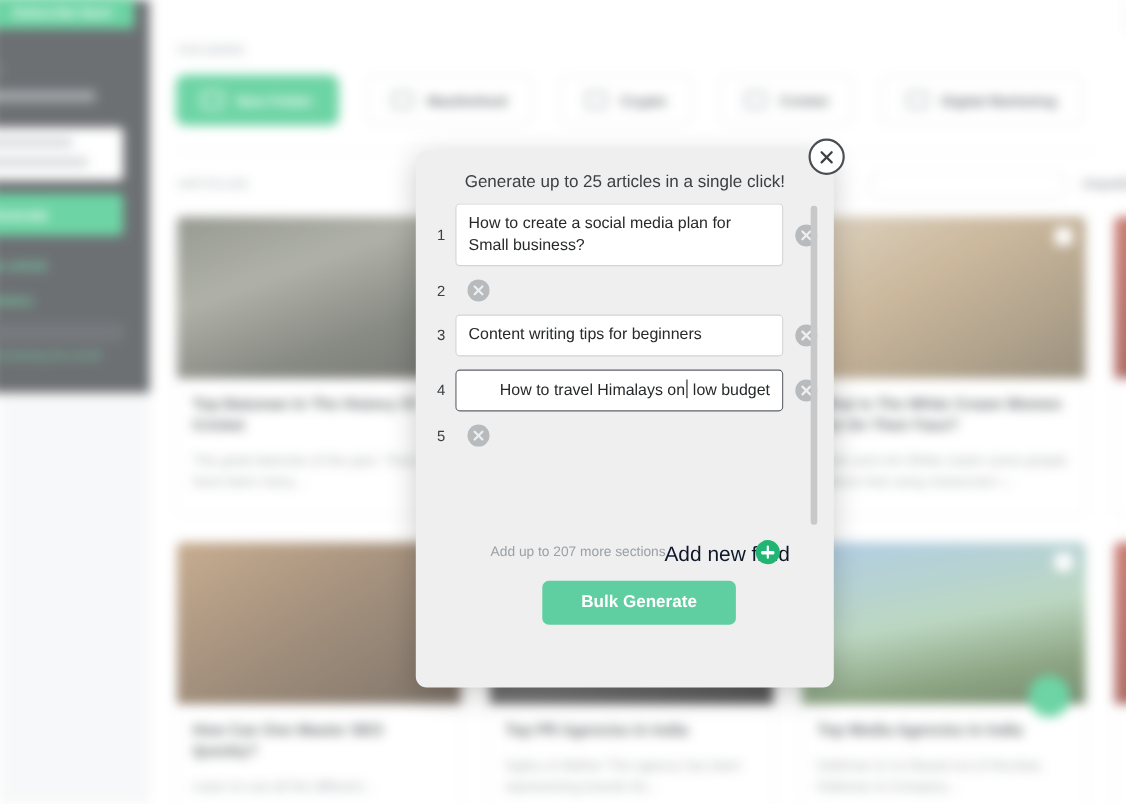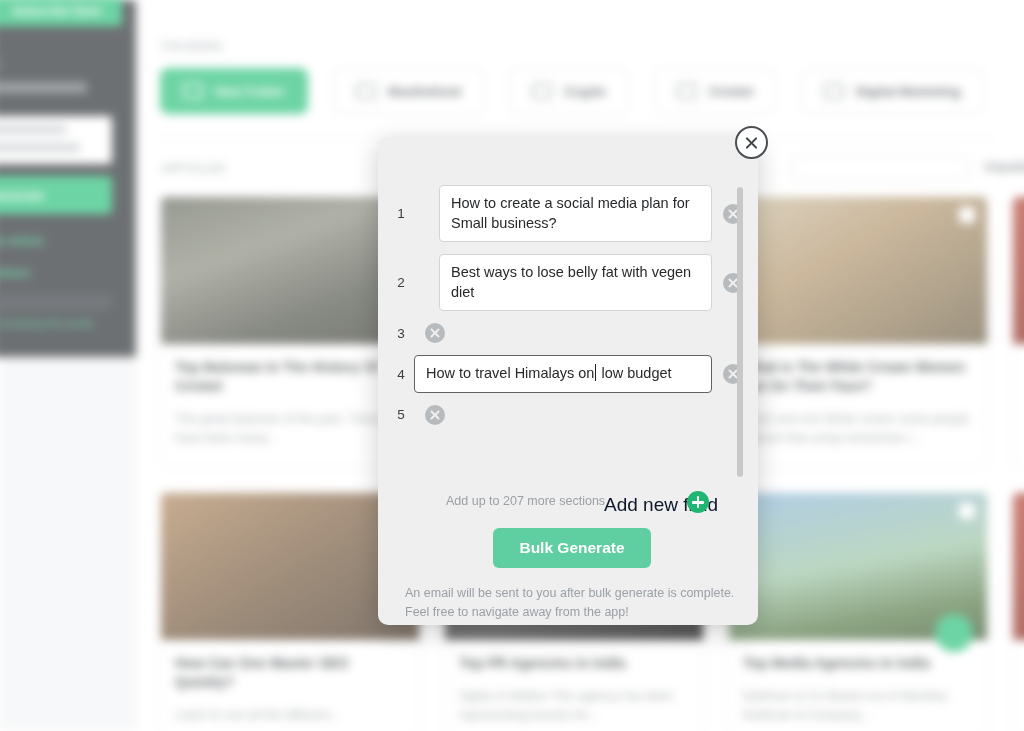--- a/index.html
+++ b/index.html
@@ -125,22 +125,22 @@
     font-size:13.5px; color:#3c4043;
   }
   .field {
     flex:1; min-height:34px;
     background:#ffffff; border:1px solid #d3d4d5; border-radius:4px;
     padding:8px 11px; font-size:14.5px; color:#27292b; line-height:1.35;
     font-family:"Liberation Sans", sans-serif;
     outline:none; resize:none; overflow:hidden;
     display:block;
   }
-  .field.two-line { min-height:54px;margin-left:25px; }
-  .field.focused { border:1.6px solid #5f6368; }
+  .field.two-line { min-height:54px; }
+  .field.focused { border:1.6px solid #5f6368;text-align:right; }
   .clear-btn {
     width:30px; flex:none; display:flex; align-items:center; justify-content:center;
     margin-left:6px;
   }
   .clear-circle {
     width:20px; height:20px; border-radius:50%; background:#b8bbbd;
     position:relative;
   }
   .clear-circle:before, .clear-circle:after {
     content:""; position:absolute; left:4px; top:9px; width:12px; height:2px;
@@ -168,21 +168,21 @@
     position:absolute; left:687px; top:491px;
     width:22px; height:22px; border-radius:50%; background:#20b573;
   }
   .plus-circle:before, .plus-circle:after {
     content:""; position:absolute; background:#ffffff; border-radius:1px;
   }
   .plus-circle:before { left:5px; top:10px; width:12px; height:2.5px; }
   .plus-circle:after  { left:9.7px; top:5px; width:2.5px; height:12px; }
 
   .bulk-btn {
-    position:absolute; left:493px; top:528px; width:158px; height:40px;
+    position:absolute; left:493px; top:528px; width:176px; height:40px;
     background:#5fcfa2; border:none; border-radius:6px;
     color:#ffffff; font-size:15.5px; font-weight:700;
     font-family:"Liberation Sans", sans-serif;
     cursor:pointer;
   }
 
   .footnote {
     position:absolute; left:405px; top:584px; width:330px;
     font-size:12.5px; color:#9aa0a6; line-height:1.48;
   }
@@ -324,41 +324,42 @@
           
           
         </div>
       </div>
     </div>
   </div>
 
   <div class="overlay"></div>
 
   <div class="modal">
+    <div class="modal-title">Generate up to 25 articles in a single click!</div>
 
     <div class="scroll-area">
 
       <div class="row">
         <div class="row-num">1</div>
         <div class="field two-line">How to create a social media plan for Small business?</div>
         <div class="clear-btn">
           <span class="clear-circle"></span>
         </div>
       </div>
 
       <div class="row">
         <div class="row-num">2</div>
-        <div class="field two-line">Best ways to lose belly fat with vegen diet</div>
         <div class="clear-btn">
           <span class="clear-circle"></span>
         </div>
       </div>
 
       <div class="row">
         <div class="row-num">3</div>
+        <div class="field">Content writing tips for beginners</div>
         <div class="clear-btn">
           <span class="clear-circle"></span>
         </div>
       </div>
 
       <div class="row">
         <div class="row-num">4</div>
         <div class="field focused"><span>How to travel Himalays on<span class="caret"></span> low budget</span></div>
         <div class="clear-btn">
           <span class="clear-circle"></span>
@@ -378,17 +379,16 @@
       <div class="scrollbar-thumb"></div>
     </div>
   </div>
 
   <div class="hint-left">Add up to 207 more sections</div>
   <div class="add-field-lbl">Add new field</div>
   <div class="plus-circle"></div>
 
   <button class="bulk-btn">Bulk Generate</button>
 
-  <div class="footnote">An email will be sent to you after bulk generate is complete. Feel free to navigate away from the app!</div>
 
   <div class="close-btn"></div>
 
 </div>
 
 </body></html>

